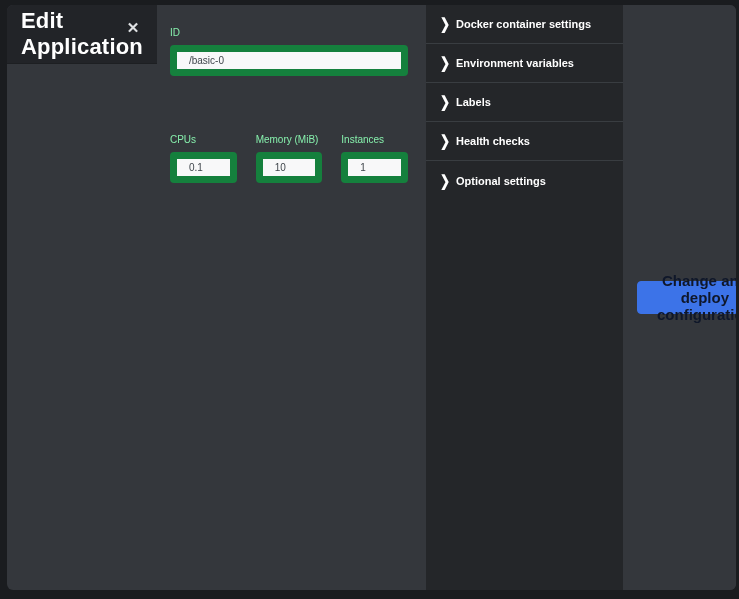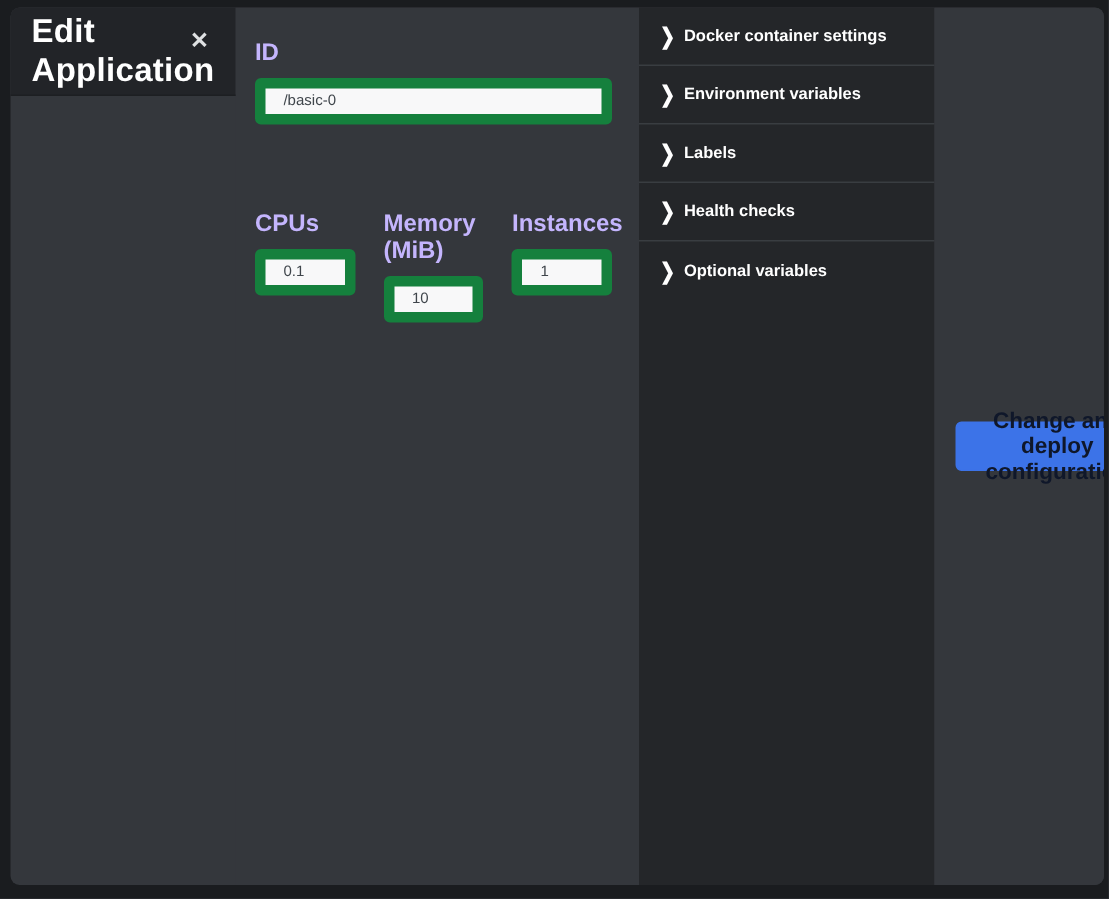--- a/index.html
+++ b/index.html
@@ -49,23 +49,23 @@
     background: none; border: none;
   }
   
   .modal-body {
     flex: 0 0 269px;
     background: #34373c;
     padding: 22px 18px 0 13px;
   }
   .field-label {
     display: block;
-    color: #c4b5fd;
-    font-size: 16px;
-    font-weight: 700;
+    color: #86efac;
+    font-size: 10px;
+    font-weight: 400;
     margin-bottom: 7px;
   }
   .text-input {
     display: block;
     width: 100%;
     height: 31px;
     background: #f8f8f9;
     border: 7px solid #15803d;
     border-radius: 4px;
     color: #3f454b;
@@ -209,21 +209,21 @@
     <div class="accordion-row">
       <span class="chevron">❯</span>
       <span class="accordion-label">Labels</span>
     </div>
     <div class="accordion-row">
       <span class="chevron">❯</span>
       <span class="accordion-label">Health checks</span>
     </div>
     <div class="accordion-row">
       <span class="chevron">❯</span>
-      <span class="accordion-label">Optional variables</span>
+      <span class="accordion-label">Optional settings</span>
     </div>
   </div>
 
   <div class="modal-footer">
     <button class="btn btn-primary">Change and deploy configuration</button>
     <button class="btn btn-cancel">Cancel</button>
   </div>
 
 </div>
 

